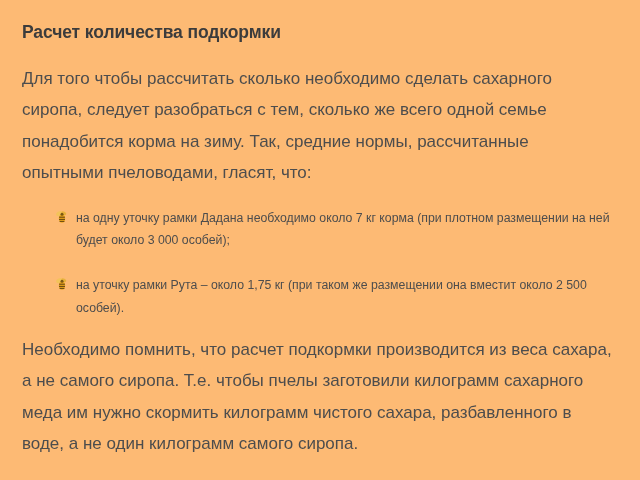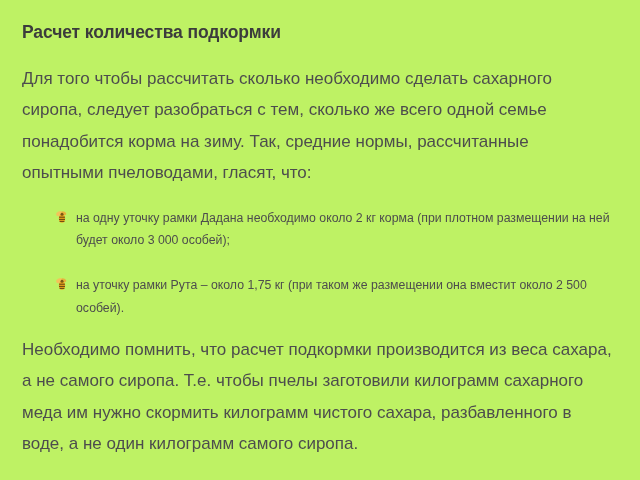--- a/index.html
+++ b/index.html
@@ -12,21 +12,21 @@
     background: #ffffff;
     font-family: "Liberation Sans", sans-serif;
     color: #4a4a4a;
     overflow: hidden;
   }
   .page {
     box-sizing: border-box;
     width: 640px;
     height: 480px;
     padding: 22px 26px 0 22px;
-    background: #bef264;
+    background: #fdba74;
   }
   .article-title {
     font-size: 17.5px;
     font-weight: bold;
     color: #3c3c3c;
     margin: 0 0 20px 0;
     letter-spacing: -0.1px;
     line-height: 1.2;
   }
   .para {
@@ -83,21 +83,21 @@
         <svg viewBox="0 0 16 16" width="16" height="16" xmlns="http://www.w3.org/2000/svg">
           <ellipse cx="5.2" cy="4.6" rx="3.2" ry="2.1" fill="#f3c35a" transform="rotate(-30 5.2 4.6)"></ellipse>
           <ellipse cx="9.8" cy="4.2" rx="2.6" ry="1.7" fill="#e8b23c" transform="rotate(25 9.8 4.2)"></ellipse>
           <ellipse cx="8" cy="9.6" rx="3.1" ry="4.2" fill="#f0a81e"></ellipse>
           <path d="M5.1 8.2 H10.9" stroke="#6b4a12" stroke-width="1.1"></path>
           <path d="M5.0 10.4 H11.0" stroke="#6b4a12" stroke-width="1.1"></path>
           <path d="M5.6 12.4 H10.4" stroke="#6b4a12" stroke-width="1.1"></path>
           <circle cx="8" cy="5.3" r="1.5" fill="#7a5713"></circle>
         </svg>
       </span>
-      <span>на одну уточку рамки Дадана необходимо около 2 кг корма (при плотном размещении на ней будет около 3 000 особей);</span>
+      <span>на одну уточку рамки Дадана необходимо около 7 кг корма (при плотном размещении на ней будет около 3 000 особей);</span>
     </li>
     <li class="bullet-item">
       <span class="bee-icon">
         <svg viewBox="0 0 16 16" width="16" height="16" xmlns="http://www.w3.org/2000/svg">
           <ellipse cx="5.2" cy="4.6" rx="3.2" ry="2.1" fill="#f3c35a" transform="rotate(-30 5.2 4.6)"></ellipse>
           <ellipse cx="9.8" cy="4.2" rx="2.6" ry="1.7" fill="#e8b23c" transform="rotate(25 9.8 4.2)"></ellipse>
           <ellipse cx="8" cy="9.6" rx="3.1" ry="4.2" fill="#f0a81e"></ellipse>
           <path d="M5.1 8.2 H10.9" stroke="#6b4a12" stroke-width="1.1"></path>
           <path d="M5.0 10.4 H11.0" stroke="#6b4a12" stroke-width="1.1"></path>
           <path d="M5.6 12.4 H10.4" stroke="#6b4a12" stroke-width="1.1"></path>

